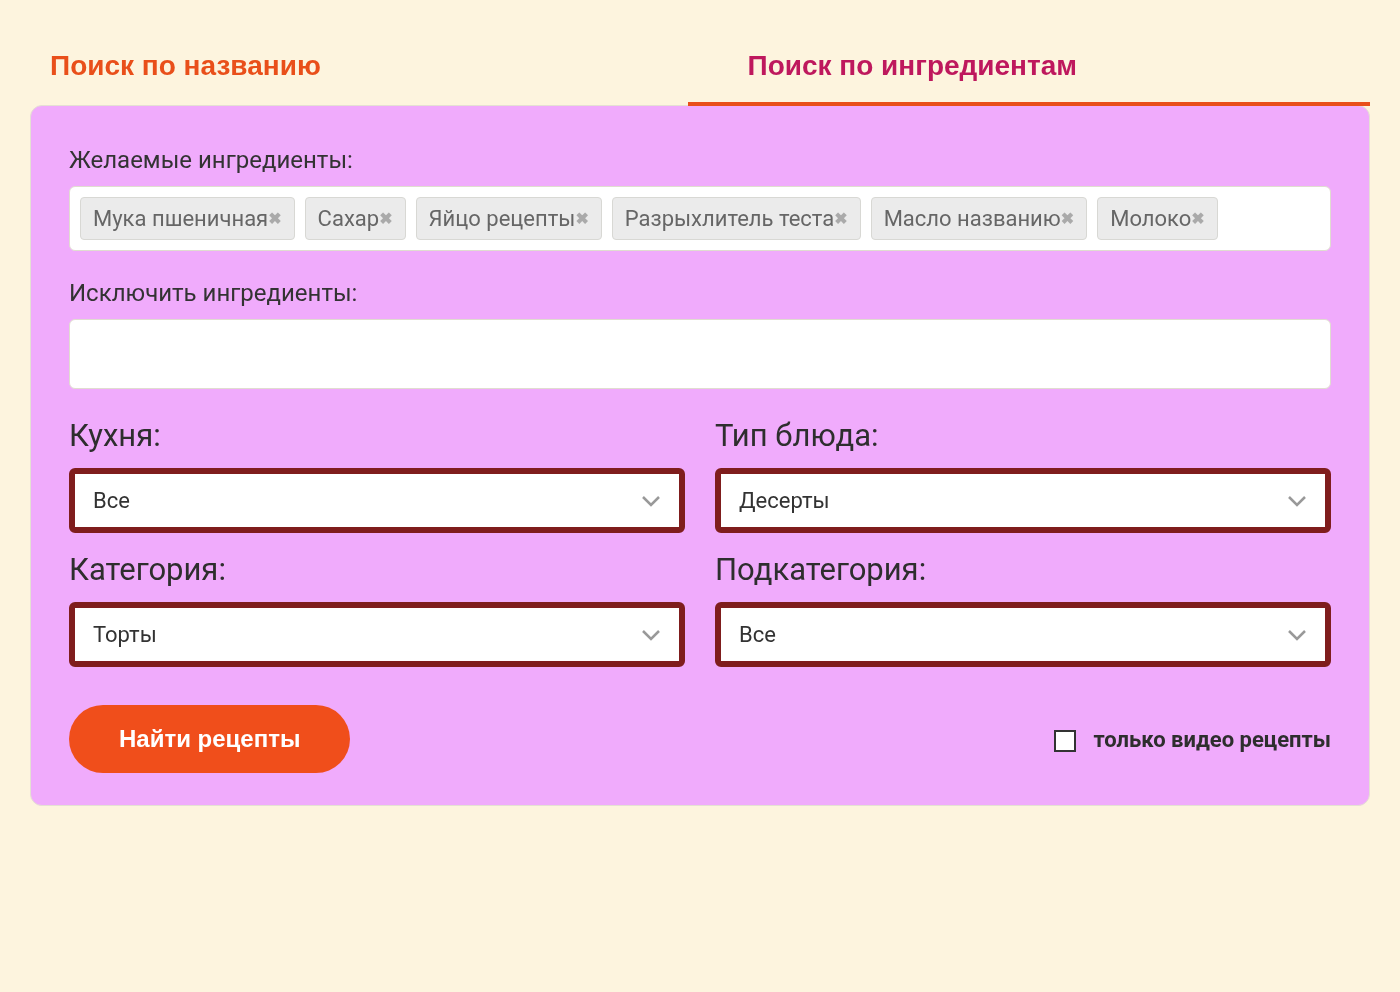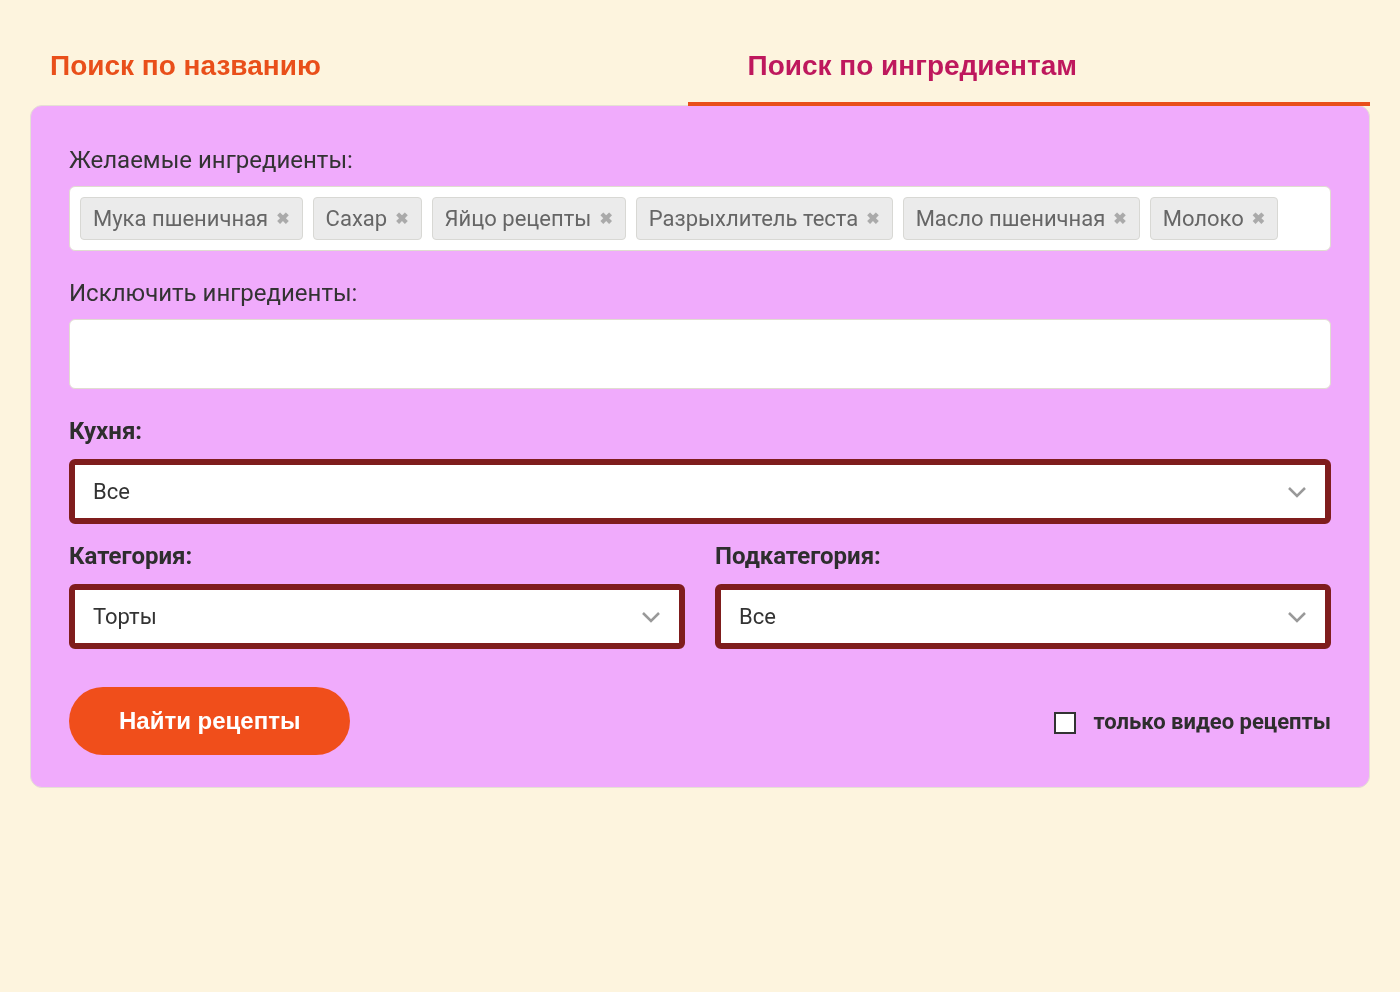--- a/index.html
+++ b/index.html
@@ -85,21 +85,20 @@
       align-items: flex-start;
     }
     
     .tag {
       background-color: #ebebeb;
       border: 1px solid #d8d8d4;
       border-radius: 4px;
       padding: 8px 12px;
       display: inline-flex;
       align-items: center;
-      gap: 8px;
       font-size: 22px;
       color: #666;
       cursor: default;
     }
     
     .tag-remove {
       color: #aaa;
       font-size: 16px;
       cursor: pointer;
       font-weight: bold;
@@ -114,22 +113,22 @@
       display: flex;
       gap: 30px;
       margin-bottom: 18px;
     }
     
     .select-col {
       flex: 1;
     }
     
     .select-label {
-      font-size: 24px;
-      font-weight: 700;
+      font-size: 31px;
+      font-weight: 400;
       color: #2e2e2e;
       margin-bottom: 14px;
       display: block;
     }
     
     .select-box {
       background-color: #fff;
       border: 6px solid #7f1d1d;
       border-radius: 6px;
       padding: 14px 18px;
@@ -210,40 +209,49 @@
         </span>
         <span class="tag">
           <span>Яйцо рецепты</span>
           <span class="tag-remove">✖</span>
         </span>
         <span class="tag">
           <span>Разрыхлитель теста</span>
           <span class="tag-remove">✖</span>
         </span>
         <span class="tag">
-          <span>Масло пшеничная</span>
+          <span>Масло названию</span>
           <span class="tag-remove">✖</span>
         </span>
         <span class="tag">
           <span>Молоко</span>
           <span class="tag-remove">✖</span>
         </span>
       </div>
     </div>
 
     <div class="field-group">
       <label class="field-label">Исключить ингредиенты:</label>
       <div class="tag-input" style="min-height: 70px;"></div>
     </div>
 
     <div class="selects-row">
       <div class="select-col">
         <label class="select-label">Кухня:</label>
         <div class="select-box">
           <span>Все</span>
+          <svg class="chevron-svg" width="20" height="12" viewBox="0 0 20 12">
+              <polyline points="2,2 10,10 18,2"></polyline>
+            </svg>
+        </div>
+      </div>
+      <div class="select-col">
+        <label class="select-label">Тип блюда:</label>
+        <div class="select-box">
+          <span>Десерты</span>
           <svg class="chevron-svg" width="20" height="12" viewBox="0 0 20 12">
               <polyline points="2,2 10,10 18,2"></polyline>
             </svg>
         </div>
       </div>
     </div>
 
     <div class="selects-row">
       <div class="select-col">
         <label class="select-label">Категория:</label>

